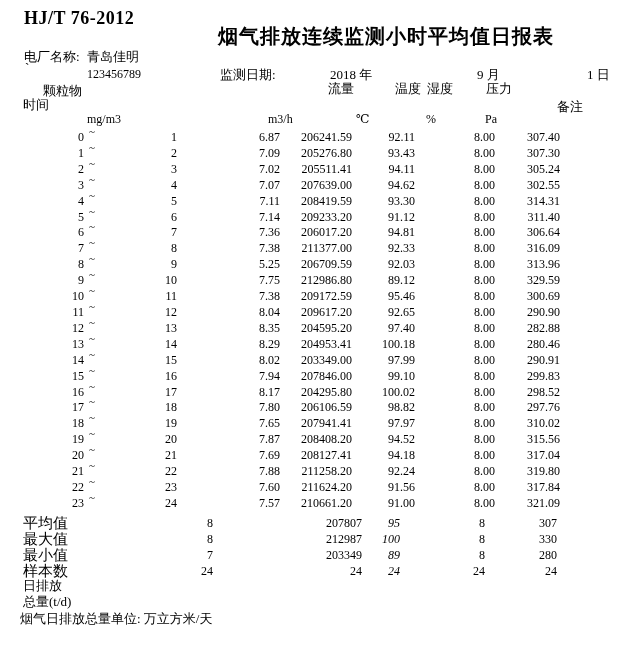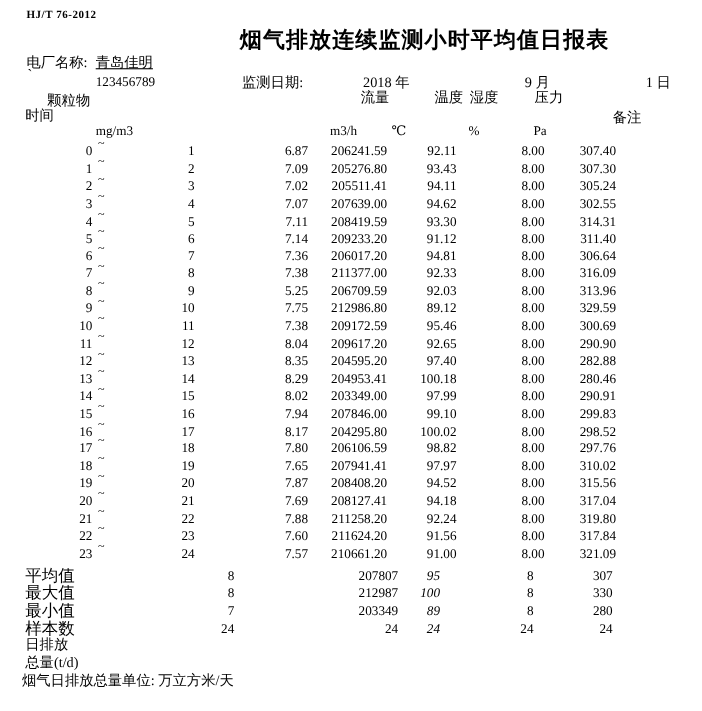--- a/index.html
+++ b/index.html
@@ -2,41 +2,41 @@
 <html><head>
 <meta charset="utf-8">
 <style>
   html,body{margin:0;padding:0;background:#fff;}
   #page{
     position:relative;width:638px;height:646px;background:#ffffff;
     font-family:"Liberation Serif","DejaVu Serif",serif;color:#000;
     overflow:hidden;
   }
   .abs{position:absolute;white-space:nowrap;}
-  .std{left:24px;top:8px;font-size:10px;font-weight:bold;letter-spacing:0.5px;}
+  .std{left:24px;top:8px;font-size:18px;font-weight:bold;letter-spacing:0.5px;}
   .title{left:218px;top:23px;font-size:20px;font-weight:bold;letter-spacing:1px;}
   .lbl{font-size:13px;}
   .num{font-size:12px;}
   .plant-label{left:24px;top:48px;}
-  .plant-name{left:87px;top:48px;text-decoration:underline;}
+  .plant-name{left:87px;top:48px;}
   .tick{left:25px;top:60px;font-size:13px;}
   .plant-code{left:87px;top:67px;text-align:center;}
   .date-label{left:220px;top:66px;}
   .date-year{left:330px;top:66px;}
   .date-month{left:477px;top:66px;}
   .date-day{left:587px;top:66px;}
   .col-dust{left:43px;top:82px;}
   .col-flow{left:328px;top:80px;}
   .col-temp{left:395px;top:80px;}
   .col-hum{left:427px;top:80px;}
   .col-pres{left:486px;top:80px;text-align:right;}
   .col-time{left:23px;top:96px;}
   .col-remark{left:557px;top:98px;}
   .u-dust{left:87px;top:112px;}
-  .u-flow{left:300px;top:112px;}
+  .u-flow{left:268px;top:112px;}
   .u-temp{left:356px;top:112px;}
   .u-hum{left:426px;top:112px;}
   .u-pres{left:485px;top:112px;}
 
   #rows{position:absolute;left:0;top:129px;width:638px;}
   .trow{position:relative;height:15.92px;font-size:12px;}
   .trow span{position:absolute;top:1px;text-align:right;white-space:nowrap;}
   .cs{left:24px;width:60px;}
   .ct{left:89px;width:14px;top:-4px !important;text-align:left !important;font-size:11px;}
   .ce{left:117px;width:60px;}

